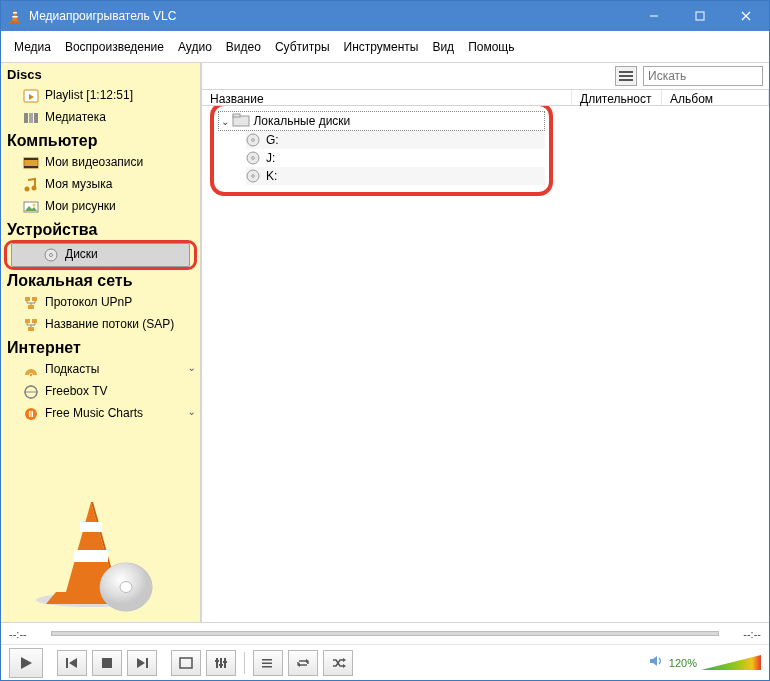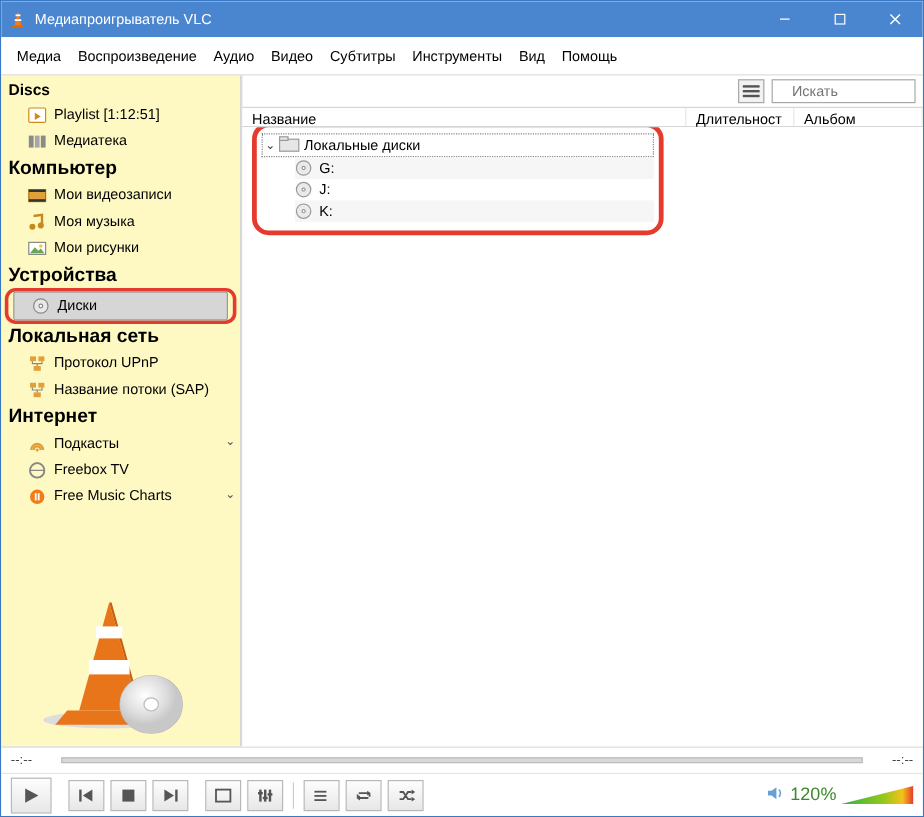--- a/index.html
+++ b/index.html
@@ -16,33 +16,33 @@
 .menubar span { padding:2px 7px; font-size:12px; color:#000; cursor:default; }
 
 
 .main { flex:1; display:flex; min-height:0; }
 .sidebar { width:200px; background:#fef9c3; display:flex; flex-direction:column; border-right:1px solid #d5d5d5; }
 .side-head { font-weight:bold; font-size:13px; padding:4px 6px 3px 6px; color:#000; }
 .side-section { font-weight:bold; font-size:16px; padding:3px 6px 2px 6px; color:#000; }
 .side-item { display:flex; align-items:flex-start; gap:6px; padding:3px 6px 3px 22px; position:relative; }
 .side-item .ic { width:16px; height:16px; flex:0 0 16px; display:flex; align-items:center; justify-content:center; }
 .side-item.playlist .ic svg rect { fill:#fff; stroke:#d08a1a; }
-.side-item.sel { background:#d6d6d6; border:1px solid #9a9a9a; border-radius:2px; margin:0 4px; padding-left:14px; }
+.side-item.sel { background:#d6d6d6; border:1px solid #9a9a9a; border-radius:2px; margin:0 4px; padding-left:31px; }
 .side-item .arrow { position:absolute; right:4px; font-size:10px; color:#555; }
 .hl-red { outline:3px solid #e43b2e; border-radius:6px; }
 .side-hl { margin:2px 6px; }
 
 .side-spacer { flex:1; }
 .coneimg { width:160px; height:120px; margin:0 auto 10px auto; display:flex; align-items:center; justify-content:center; }
 
 
 .content { flex:1; display:flex; flex-direction:column; background:#fff; border-left:1px solid #d5d5d5; }
 .content-top { height:26px; display:flex; align-items:center; justify-content:flex-end; padding:3px 6px; gap:6px; }
 .viewbtn { width:22px; height:20px; border:1px solid #a8a8a8; background:#f2f2f2; display:flex; align-items:center; justify-content:center; }
-.searchbox { width:120px; height:20px; border:1px solid #a8a8a8; padding:1px 16px; font-size:12px; color:#ef4444; }
+.searchbox { width:120px; height:20px; border:1px solid #a8a8a8; padding:1px 4px; font-size:12px; color:#ef4444; }
 .columns { height:17px; border-top:1px solid #d5d5d5; border-bottom:1px solid #d5d5d5; display:flex; background:#fff; position:relative; }
 .col { padding:2px 8px; font-size:12px; border-right:1px solid #e6e6e6; }
 .col1 { flex:0 0 370px; }
 .col2 { flex:0 0 90px; }
 .col3 { flex:1; }
 
 .listarea { flex:1; position:relative; background:#fff; overflow-y:scroll; }
 .tree-wrap { position:absolute; left:12px; top:0px; width:335px; padding:5px 4px 7px 4px; }
 .tree-wrap.hl-red { border-radius:10px; outline-width:4px; }
 .tree-root { display:flex; align-items:center; gap:4px; background:#fff; border:1px dotted #888; padding:1px 2px; }
@@ -57,21 +57,21 @@
 .time { font-size:11px; color:#444; width:36px; }
 .track { flex:1; height:5px; background:#d8d8d8; border:1px solid #bcbcbc; }
 
 
 .controls { height:36px; background:#fff; display:flex; align-items:center; padding:0 8px; gap:5px; border-top:1px solid #e5e5e5; }
 .cbtn { width:30px; height:26px; border:1px solid #b8b8b8; background:linear-gradient(#fdfdfd,#e7e7e7); display:flex; align-items:center; justify-content:center; }
 .cbtn.play { width:34px; height:30px; }
 .cbtn svg { display:block; }
 .sep { width:1px; height:22px; background:#ccc; margin:0 3px; }
 .volbox { margin-left:auto; display:flex; align-items:center; gap:4px; }
-.volpct { font-size:15px; color:#3a8a2a; }
+.volpct { font-size:11px; color:#3a8a2a; }
 .volwedge { width:60px; height:18px; }
 
 
 svg { overflow:visible; }
 </style>
 </head>
 <body>
 
 <div class="titlebar">
   <span class="cone">

